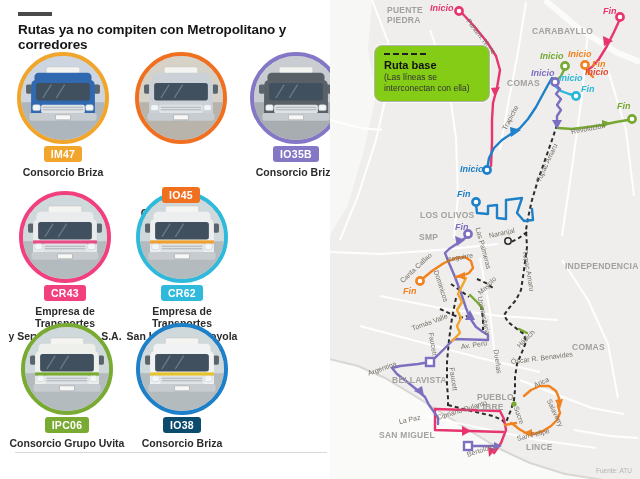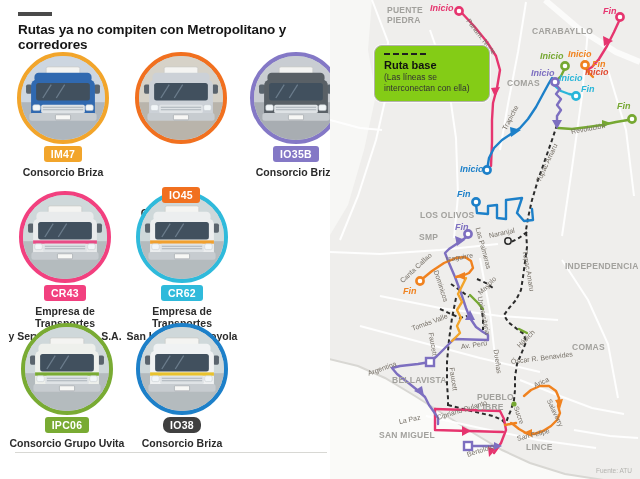--- a/index.html
+++ b/index.html
@@ -118,21 +118,21 @@
       </div>
     <div class="badge" style="background: rgb(121, 171, 51);">IPC06</div>
     <div class="operator">Consorcio Grupo Uvita</div>
   </div>
   <div class="card" style="left:121px;top:323px;width:122px">
     <div class="photo" style="border-color: rgb(29, 128, 201);">
         <svg style="--van:#f0f2f3;--stripe:#e8c22e">
           <use href="#van"></use>
         </svg>
       </div>
-    <div class="badge" style="background: #404040; border-radius: 7px;">IO38</div>
+    <div class="badge" style="background: #0c4a6e;">IO38</div>
     <div class="operator">Consorcio Briza</div>
   </div>
   <div class="divider"></div>
 
   <div class="map">
     <svg class="canvas" width="310" height="479" viewBox="0 0 310 479">
 
       <polygon points="-5,358 28,366 55,378 85,396 115,415 145,434 172,450 200,463 235,474 280,481 -5,481" fill="#fafaf8"></polygon>
       <polyline points="-5,358 28,366 55,378 85,396 115,415 145,434 172,450 200,463 235,474 280,481" fill="none" stroke="#d8d7d3" stroke-width="2"></polyline>
       <polygon points="0,0 42,0 38,50 46,95 34,150 18,205 0,235" fill="#f7f7f5"></polygon>

